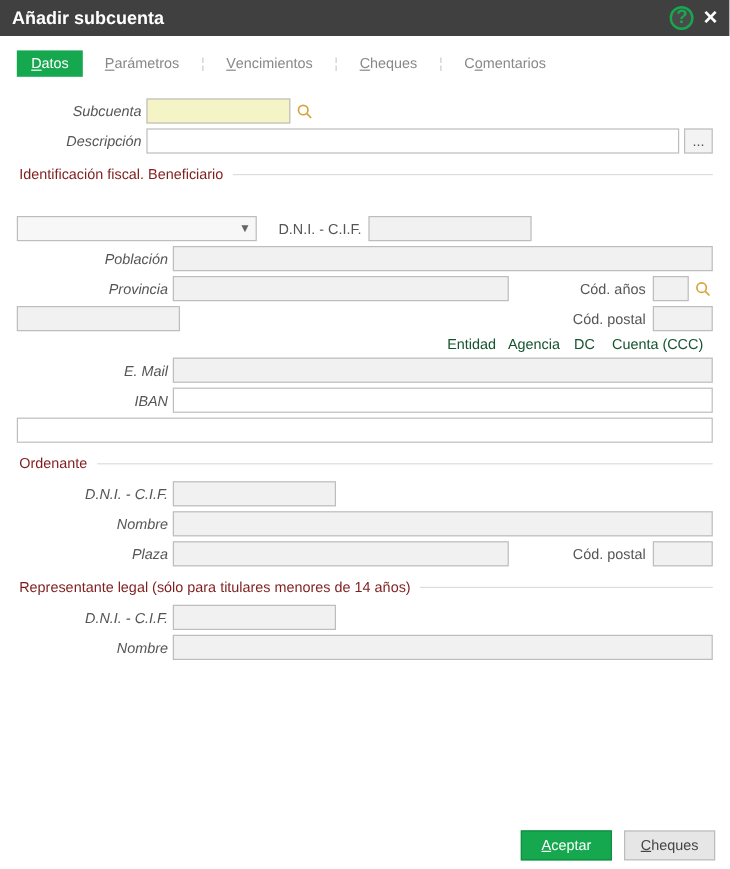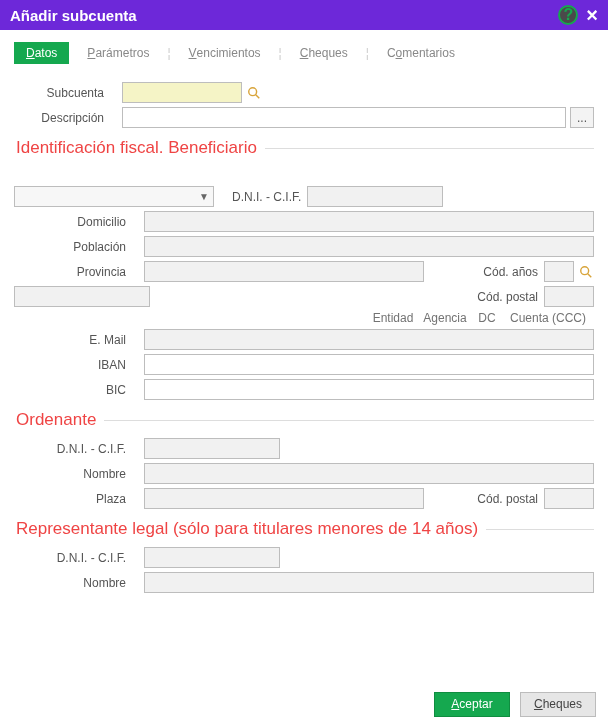--- a/index.html
+++ b/index.html
@@ -1,20 +1,20 @@
 <!DOCTYPE html>
 <html><head>
 <meta charset="utf-8">
 <style>
   * { box-sizing: border-box; font-family: "Segoe UI", Tahoma, Arial, sans-serif; }
   html, body { margin: 0; padding: 0; }
   body { width: 608px; height: 724px; background: #fff; font-size: 12px; color: #333; }
 
   .titlebar {
-    height: 30px; background: #6d28d9; color: #fff;
+    height: 30px; background: #404040; color: #fff;
     display: flex; align-items: center; padding: 0 10px;
     justify-content: space-between;
   }
   .titlebar .title { font-weight: bold; font-size: 15px; }
   .titlebar .right { display: flex; align-items: center; gap: 8px; }
   .help-icon {
     width: 20px; height: 20px; border-radius: 50%;
     background: #4a4a4a; display: flex; align-items: center; justify-content: center;
     color: #15a84f; font-weight: bold; font-size: 16px; border: 2px solid #15a84f;
   }
@@ -27,25 +27,25 @@
     padding: 4px 12px; font-size: 12px; color: #888; cursor: pointer;
     display: inline-flex; align-items: center;
   }
   .tab.active {
     background: #15a84f; color: #fff; font-weight: 500;
   }
   .tab .ul { text-decoration: underline; margin-right: 0; }
   .tab-sep { color: #ccc; }
 
   .form-row { display: flex; align-items: center; margin: 4px 0; }
-  .label { width: 108px; text-align: right; padding-right: 18px; color: #555; font-size: 12px; }
+  .label { width: 108px; text-align: right; padding-right: 4px; color: #555; font-size: 12px; font-style: italic; }
   .label-inline { color: #555; font-size: 12px; padding: 0 6px; }
 
   .fieldset-label {
-    color: #ef4444; font-size: 17px; margin: 10px 0 8px 2px; position: relative;
+    color: #7f1d1d; font-size: 12px; margin: 10px 0 8px 2px; position: relative;
     display:flex; align-items:center;
   }
   .fieldset-label::after {
     content: ""; flex: 1; height: 1px; background: #ddd; margin-left: 8px;
   }
 
   input.txt, .dropdown {
     border: 1px solid #bdbdbd; height: 21px; padding: 1px 4px; font-size: 12px;
     background: #fff; color: #444;
   }
@@ -67,21 +67,21 @@
   .mag svg { width: 14px; height: 14px; }
 
   .ellipsis-btn {
     width: 24px; height: 21px; border: 1px solid #bdbdbd; background: #f3f3f3;
     display: inline-flex; align-items: center; justify-content: center; cursor: pointer;
     margin-left: 4px; font-size:12px; color:#555;
   }
 
   .hdr-row { display: flex; align-items: center; margin: 4px 0 0 0; }
   .hdr-row .label { visibility: hidden; }
-  .hdr-cell { text-align: center; color: #737373; font-size: 12px; }
+  .hdr-cell { text-align: center; color: #14532d; font-size: 12px; }
 
   .footer {
     height: 40px; display: flex; align-items: center; justify-content: flex-end;
     padding: 0 12px; gap: 10px;
   }
   .btn {
     height: 25px; min-width: 76px; padding: 0 12px; border: 1px solid #bcbcbc;
     background: #e6e6e6; color: #444; font-size: 12px; cursor: pointer;
     display: inline-flex; align-items: center; justify-content: center;
   }
@@ -159,24 +159,20 @@
 
   <div class="form-row">
     <span class="dropdown" style="width:200px">
       <span></span>
       <span class="caret">▼</span>
     </span>
     <span class="label-inline" style="margin-left:12px">D.N.I. - C.I.F.</span>
     <input class="txt readonly" style="width: 136px;" disabled="" value="">
   </div>
 
-  <div class="form-row">
-    <span class="label" style="width:130px">Domicilio</span>
-    <input class="txt readonly" style="flex: 1 1 0%;" disabled="" value="">
-  </div>
 
   <div class="form-row">
     <span class="label" style="width:130px">Población</span>
     <input class="txt readonly" style="flex: 1 1 0%;" disabled="" value="">
   </div>
 
   <div class="form-row">
     <span class="label" style="width:130px">Provincia</span>
     <input class="txt readonly" style="width: 280px;" disabled="" value="">
     <span class="label-inline" style="margin-left:auto">Cód. años</span>
@@ -209,21 +205,20 @@
     <span class="label" style="width:130px">E. Mail</span>
     <input class="txt readonly" style="flex: 1 1 0%;" disabled="" value="">
   </div>
 
   <div class="form-row">
     <span class="label" style="width:130px">IBAN</span>
     <input class="txt" style="flex: 1 1 0%;" value="">
   </div>
 
   <div class="form-row">
-    <span class="label" style="width:130px">BIC</span>
     <input class="txt" style="flex: 1 1 0%;" value="">
   </div>
 
   <div class="fieldset-label">
     <span>Ordenante</span>
   </div>
 
   <div class="form-row">
     <span class="label" style="width:130px">D.N.I. - C.I.F.</span>
     <input class="txt readonly" style="width: 136px;" disabled="" value="">

